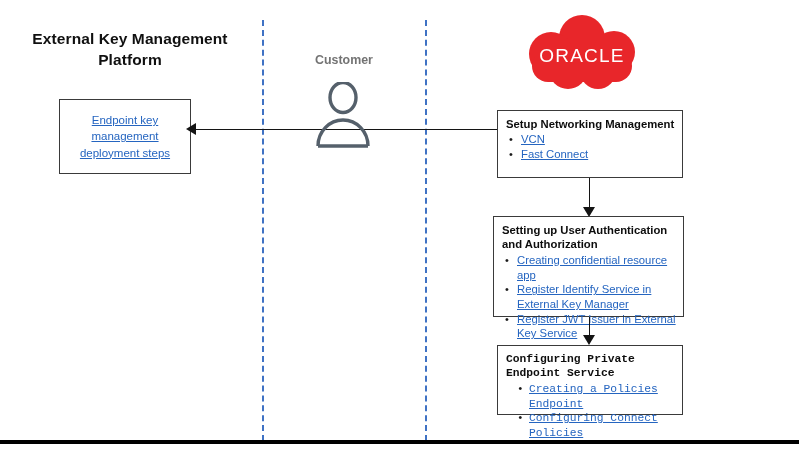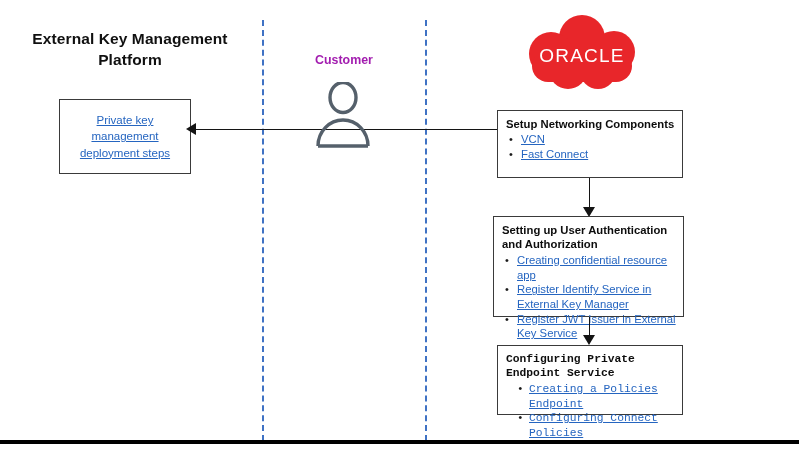--- a/index.html
+++ b/index.html
@@ -157,21 +157,21 @@
 
   
   #customer-label {
     position: absolute;
     left: 288px;
     top: 53px;
     width: 112px;
     text-align: center;
     font-size: 12.4px;
     font-weight: bold;
-    color: #a21caf;
+    color: #737373;
   }
   #customer-icon {
     position: absolute;
     left: 311px;
     top: 82px;
     width: 64px;
     height: 66px;
   }
 
   
@@ -197,21 +197,21 @@
 <body>
 
 <div id="canvas">
 
   <div class="lane-divider" id="lane-divider-1"></div>
   <div class="lane-divider" id="lane-divider-2"></div>
 
   <div id="platform-title">External Key Management Platform</div>
 
   <div class="proc-box" id="ekm-box">
-    <span class="link">Private key management deployment steps</span>
+    <span class="link">Endpoint key management deployment steps</span>
   </div>
 
   <div class="connector" id="flow-line-horizontal"></div>
   <div class="connector" id="flow-arrowhead-left"></div>
 
   <div id="customer-label">Customer</div>
   <div id="customer-icon">
     <svg viewBox="0 0 64 66" width="64" height="66" aria-hidden="true">
       <ellipse cx="32" cy="15.5" rx="13" ry="15" fill="none" stroke="#55606B" stroke-width="3.4"></ellipse>
       <path d="M7 64 A25 26 0 0 1 57 64" fill="none" stroke="#55606B" stroke-width="3.4"></path>
@@ -228,21 +228,21 @@
         <circle cx="48" cy="56" r="19" fill="#E8262A"></circle>
         <circle cx="78" cy="57" r="18" fill="#E8262A"></circle>
         <rect x="12" y="36" width="100" height="32" rx="16" fill="#E8262A"></rect>
       </g>
       <text x="62" y="48" text-anchor="middle" font-family="Liberation Sans, sans-serif" font-size="19" letter-spacing="1.2" fill="#ffffff">ORACLE</text>
     </svg>
   </div>
 
   <div class="proc-box" id="networking-box">
     <div class="box-inner">
-      <div class="box-title">Setup Networking Components</div>
+      <div class="box-title">Setup Networking Management</div>
       <ul class="box-list">
         <li>
           <span class="bullet-dot">•</span>
           <span class="link">VCN</span>
         </li>
         <li>
           <span class="bullet-dot">•</span>
           <span class="link">Fast Connect</span>
         </li>
       </ul>

